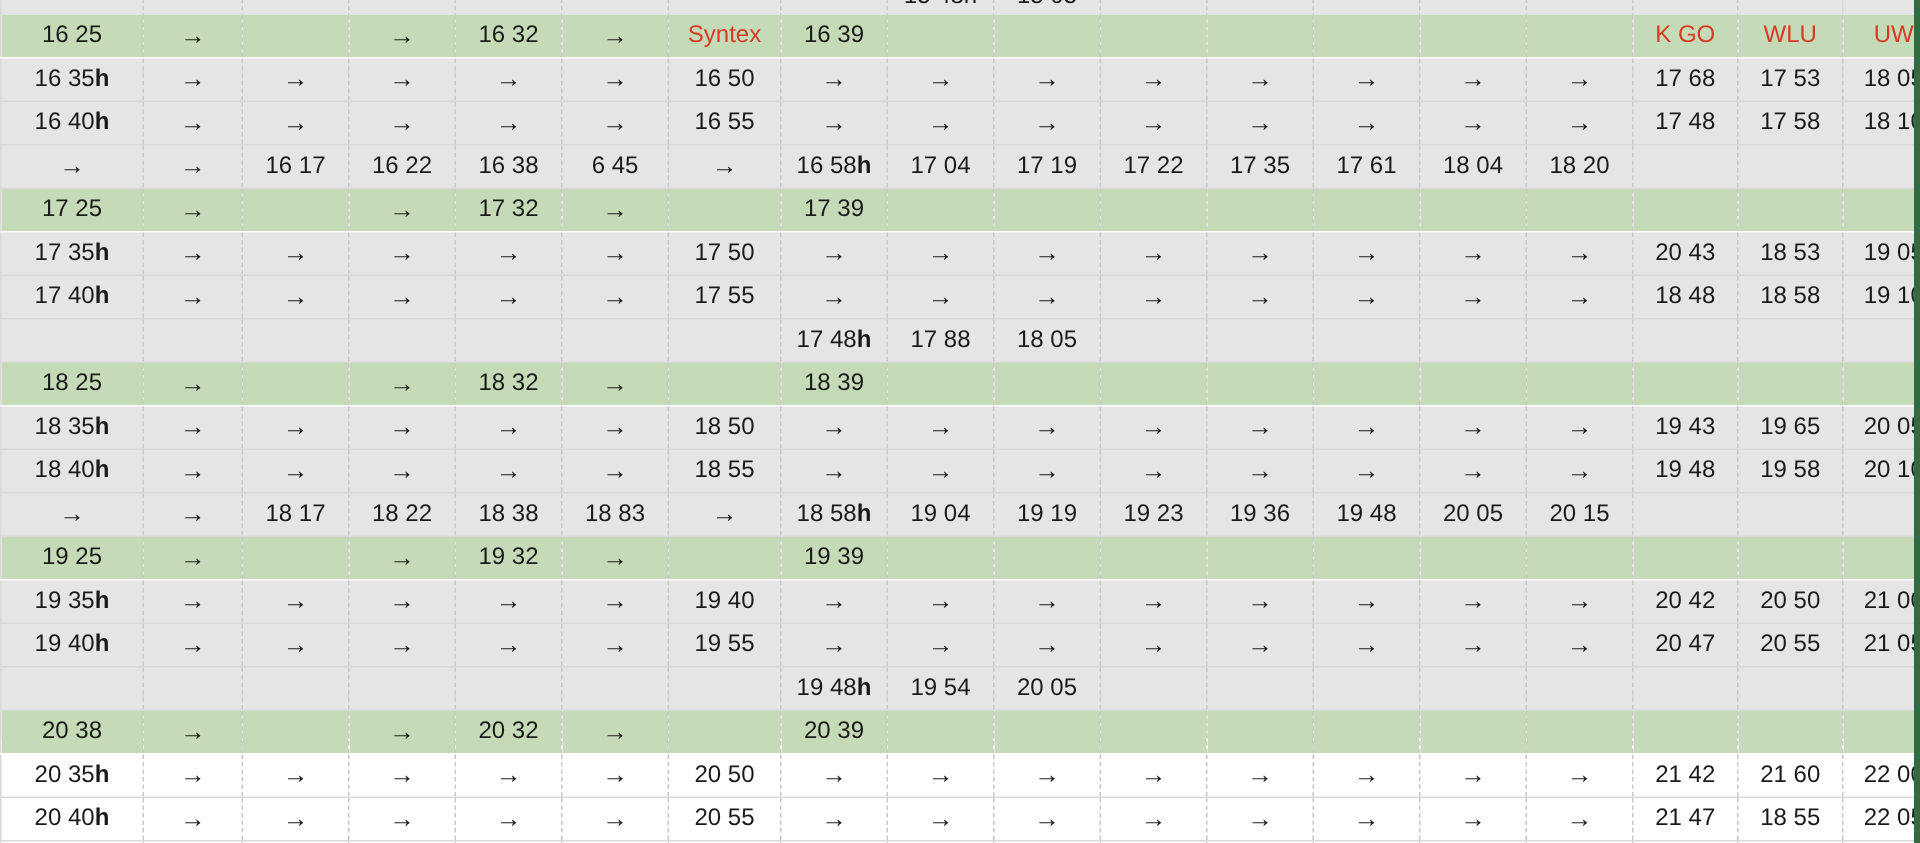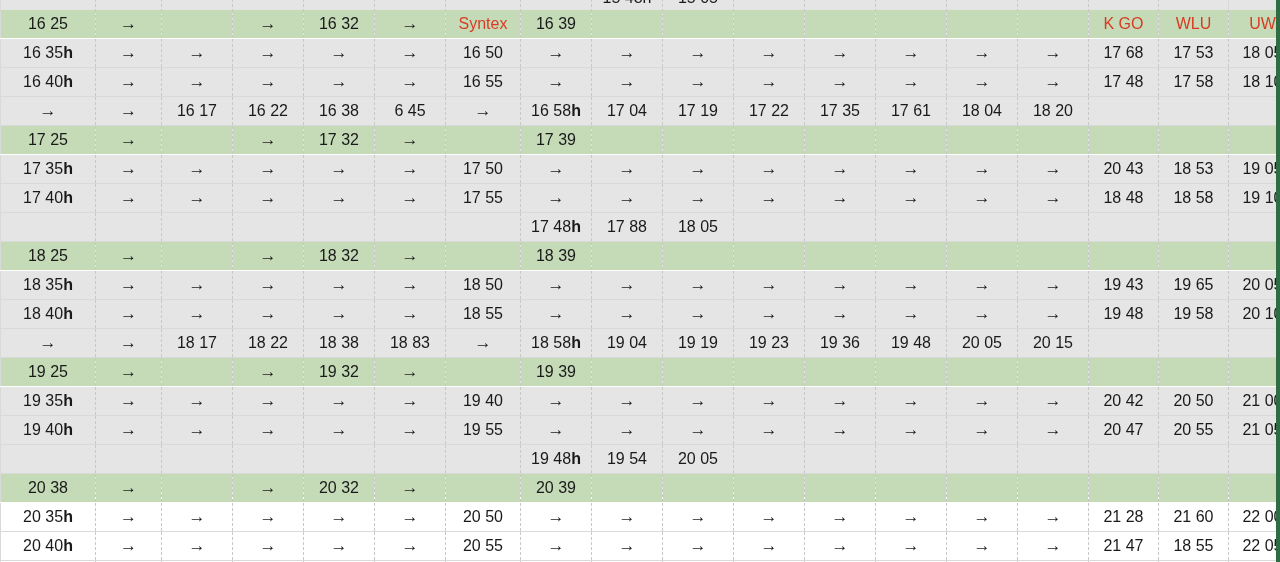--- a/index.html
+++ b/index.html
@@ -502,21 +502,21 @@
           <td class="arrow">→</td>
           <td>20 50</td>
           <td class="arrow">→</td>
           <td class="arrow">→</td>
           <td class="arrow">→</td>
           <td class="arrow">→</td>
           <td class="arrow">→</td>
           <td class="arrow">→</td>
           <td class="arrow">→</td>
           <td class="arrow">→</td>
-          <td>21 28</td>
+          <td>21 42</td>
           <td>21 60</td>
           <td>22 00</td>
         </tr>
         <tr>
           <td class="bold-suffix">20 40<b>h</b></td>
           <td class="arrow">→</td>
           <td class="arrow">→</td>
           <td class="arrow">→</td>
           <td class="arrow">→</td>
           <td class="arrow">→</td>

